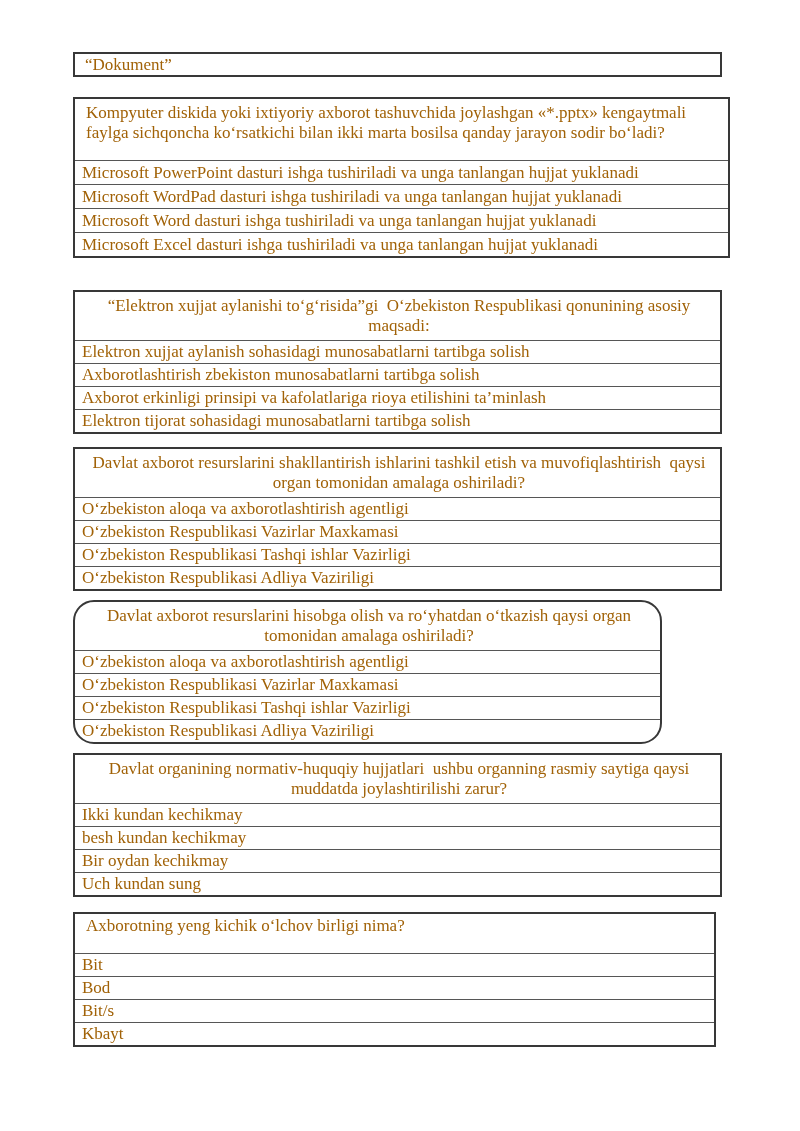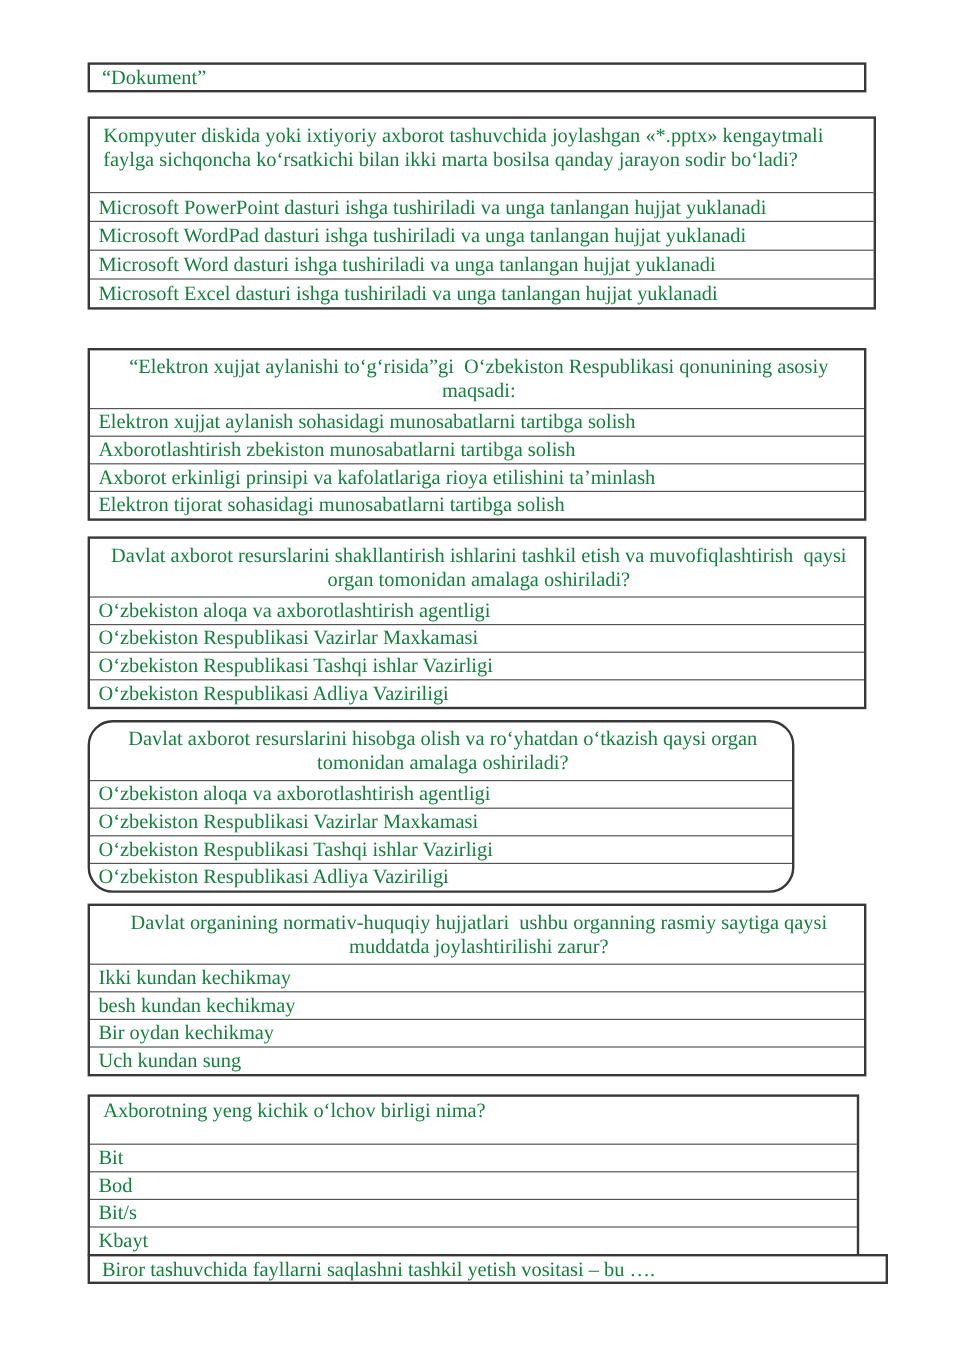--- a/index.html
+++ b/index.html
@@ -6,21 +6,21 @@
     margin: 0;
     padding: 0;
     background: #ffffff;
   }
   .sheet {
     position: relative;
     width: 800px;
     height: 1131px;
     background: #ffffff;
     font-family: "Liberation Serif", "DejaVu Serif", serif;
-    color: #15803d;
+    color: #a16207;
     overflow: hidden;
   }
   .box {
     position: absolute;
     box-sizing: border-box;
     border: 2px solid #383838;
     background: #fff;
     font-size: 17px;
     line-height: 21px;
     padding: 0 8px 0 10px;
@@ -118,17 +118,14 @@
   </section>
 
   <section class="qblock" id="q6">
     <div class="qcell">Axborotning yeng kichik o‘lchov birligi nima?</div>
     <div class="opt">Bit</div>
     <div class="opt">Bod</div>
     <div class="opt">Bit/s</div>
     <div class="opt">Kbayt</div>
   </section>
 
-  <div class="box" id="footer-box">
-    <span>Biror tashuvchida fayllarni saqlashni tashkil yetish vositasi – bu ….</span>
-  </div>
 
 </div>
 
 </body></html>

